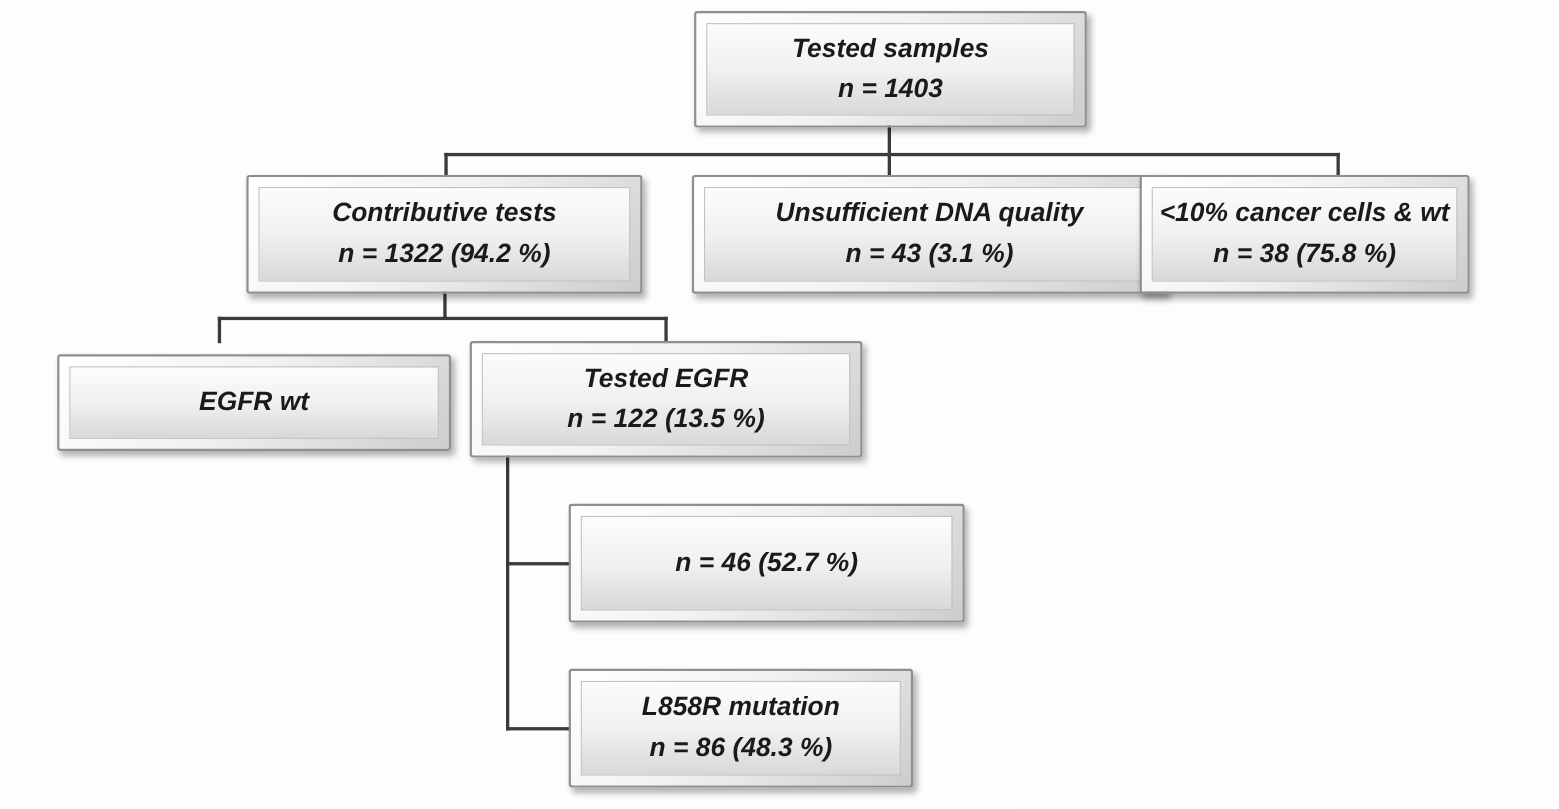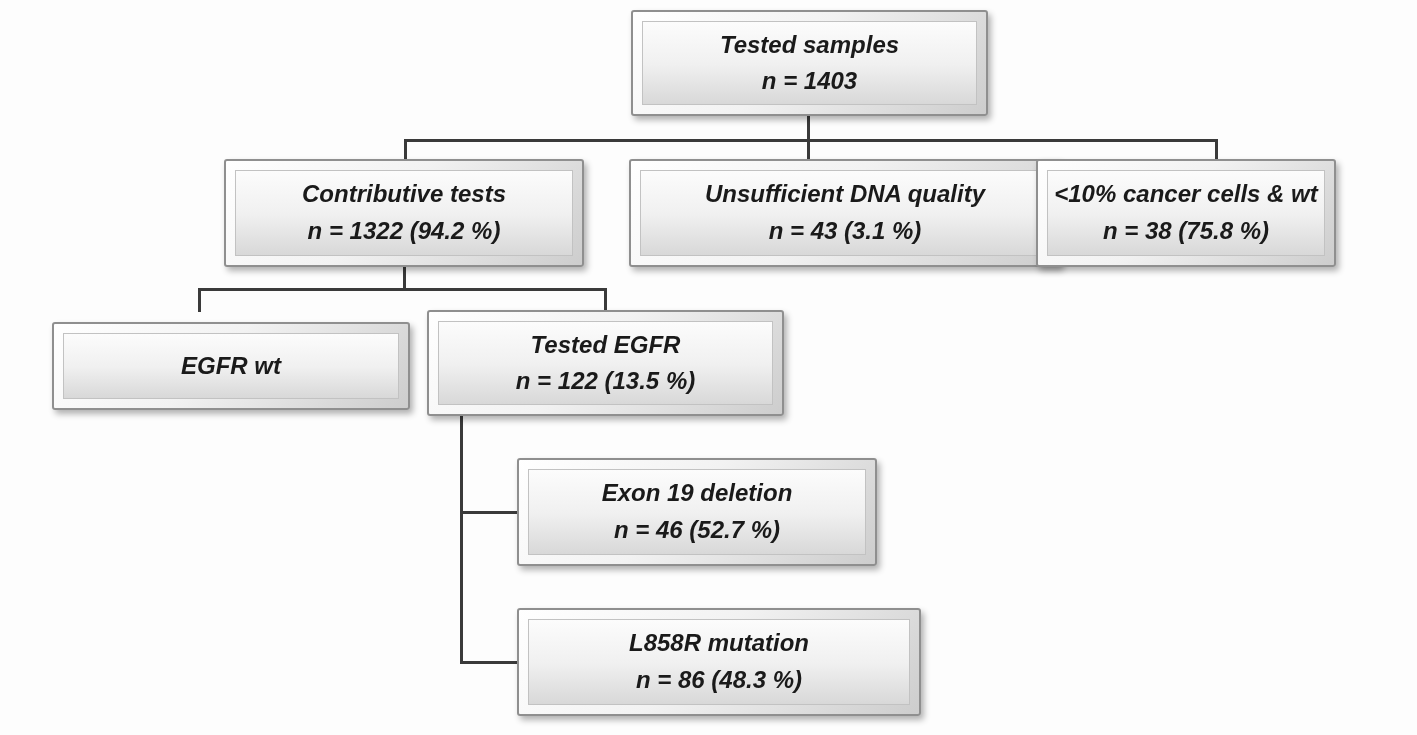--- a/index.html
+++ b/index.html
@@ -46,21 +46,21 @@
     white-space: nowrap;
   }
   
   #node-tested        { left: 631px;  top: 10px;  width: 357px; height: 106px; }
   #node-contributive  { left: 224px;  top: 159px; width: 360px; height: 108px; }
   #node-insufficient  { left: 629px;  top: 159px; width: 432px; height: 108px; }
   #node-low-cancer    { left: 1036px; top: 159px; width: 300px; height: 108px; }
   #node-egfr-wt       { left: 20px;   top: 322px; width: 358px; height: 88px; margin-left: 32px; }
   #node-mutated-egfr  { left: 427px;  top: 310px; width: 357px; height: 106px; }
   #node-exon19        { left: 517px;  top: 458px; width: 360px; height: 108px; }
-  #node-l858r         { left: 517px;  top: 608px; width: 404px; height: 108px; }
+  #node-l858r         { left: 517px;  top: 608px; width: 313px; height: 108px; }
   
   .conn {
     position: absolute;
     background: #3a3a3a;
   }
   #c1-stem        { left: 807px;  top: 114px; width: 3px;   height: 47px; }
   #c1-h           { left: 404px;  top: 139px; width: 814px; height: 3px;  }
   #c1-drop-left   { left: 404px;  top: 139px; width: 3px;   height: 22px; }
   #c1-drop-right  { left: 1215px; top: 139px; width: 3px;   height: 22px; }
   #c2-stem        { left: 403px;  top: 265px; width: 3px;   height: 25px; }
@@ -124,21 +124,20 @@
 
   <div class="node" id="node-mutated-egfr">
     <div class="node-face">
       <span class="node-label">Tested EGFR</span>
       <span class="node-count">n = 122 (13.5 %)</span>
     </div>
   </div>
 
   <div class="node" id="node-exon19">
     <div class="node-face">
-      <span class="node-label">Exon 19 deletion</span>
       <span class="node-count">n = 46 (52.7 %)</span>
     </div>
   </div>
 
   <div class="node" id="node-l858r">
     <div class="node-face">
       <span class="node-label">L858R mutation</span>
       <span class="node-count">n = 86 (48.3 %)</span>
     </div>
   </div>

